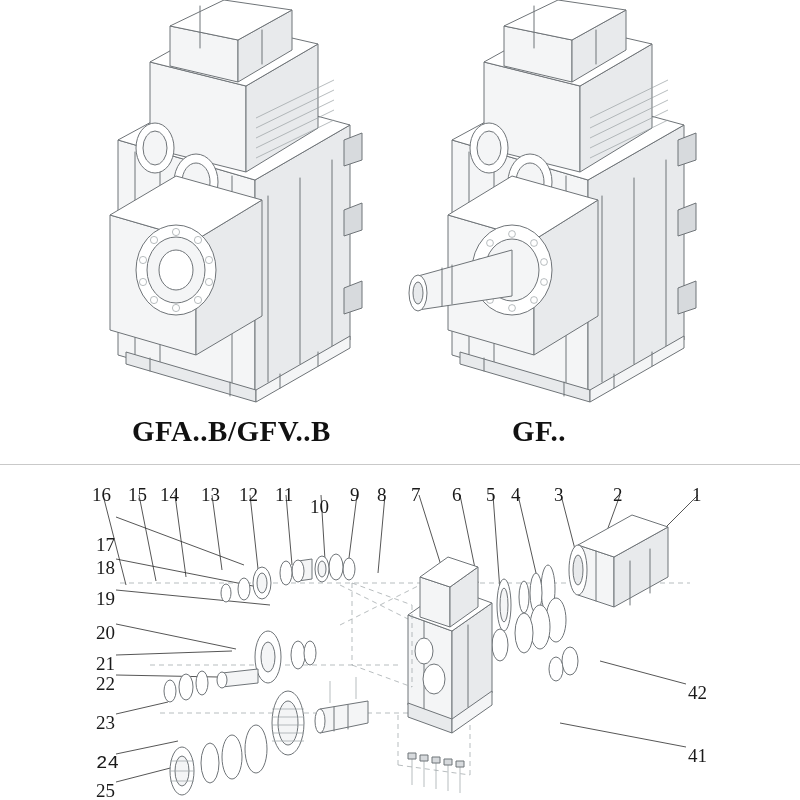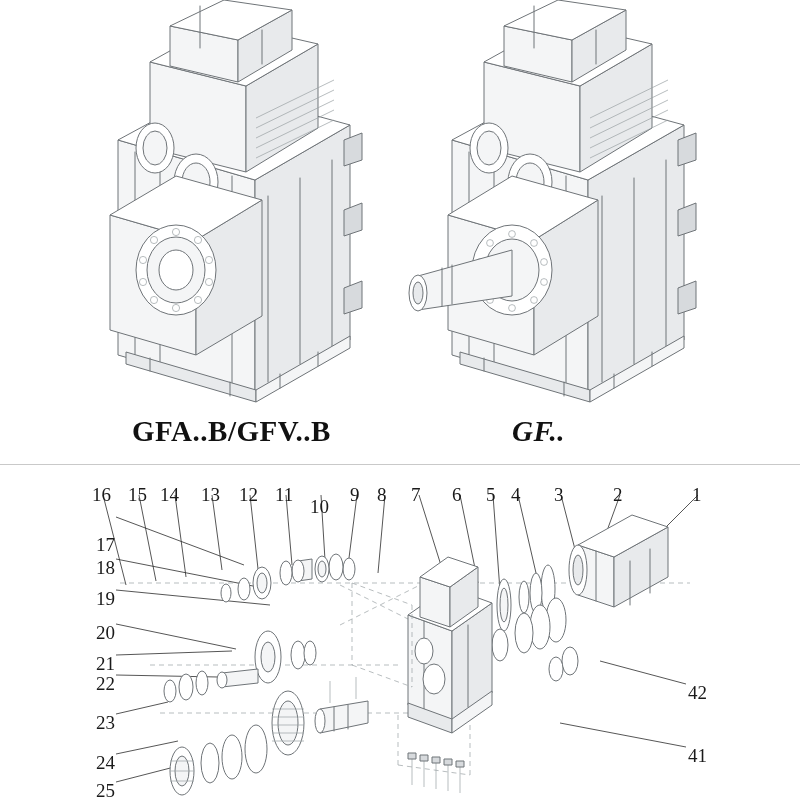--- a/index.html
+++ b/index.html
@@ -50,21 +50,20 @@
     color: #111111;
     white-space: nowrap;
   }
   #caption-left {
     left: 132px;
     top: 415px;
   }
   #caption-right {
     left: 512px;
     top: 415px;
-    font-style: italic;
   }
   .callout {
     position: absolute;
     font-family: "Liberation Serif", serif;
     font-size: 19px;
     color: #1a1a1a;
     white-space: nowrap;
     text-align: center;
   }
   svg {
@@ -464,20 +463,20 @@
     <div class="callout" style="left:613px;top:484px;">2</div>
     <div class="callout" style="left:692px;top:484px;">1</div>
 
     <div class="callout" style="left:96px;top:534px;">17</div>
     <div class="callout" style="left:96px;top:557px;">18</div>
     <div class="callout" style="left:96px;top:588px;">19</div>
     <div class="callout" style="left:96px;top:622px;">20</div>
     <div class="callout" style="left:96px;top:653px;">21</div>
     <div class="callout" style="left:96px;top:673px;">22</div>
     <div class="callout" style="left:96px;top:712px;">23</div>
-    <div class="callout" style="left:96px;top:752px;">24</div>
+    <div class="callout" style="left:96px;top:752px;font-family:Liberation Mono, monospace;">24</div>
     <div class="callout" style="left:96px;top:780px;">25</div>
 
     <div class="callout" style="left:688px;top:682px;">42</div>
     <div class="callout" style="left:688px;top:745px;">41</div>
   </div>
 
 </div>
 
 </body></html>

